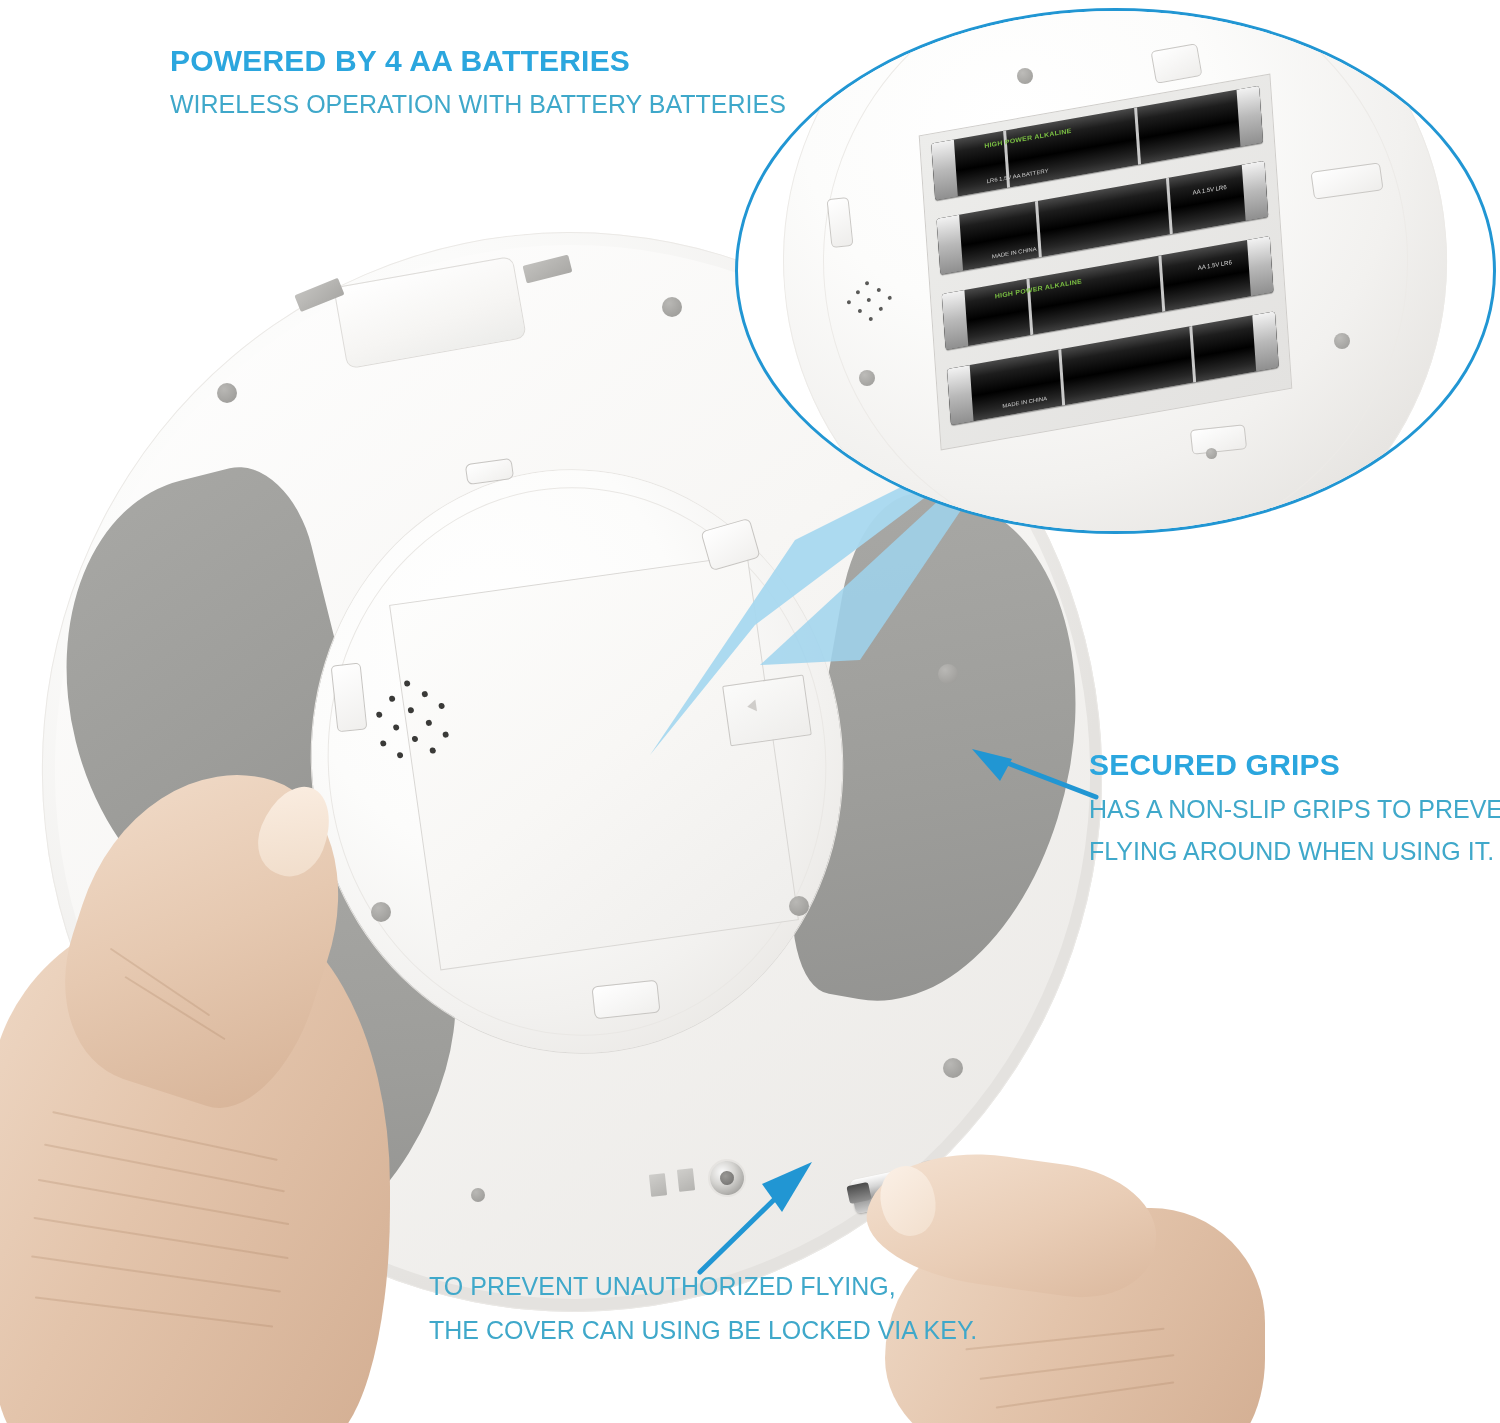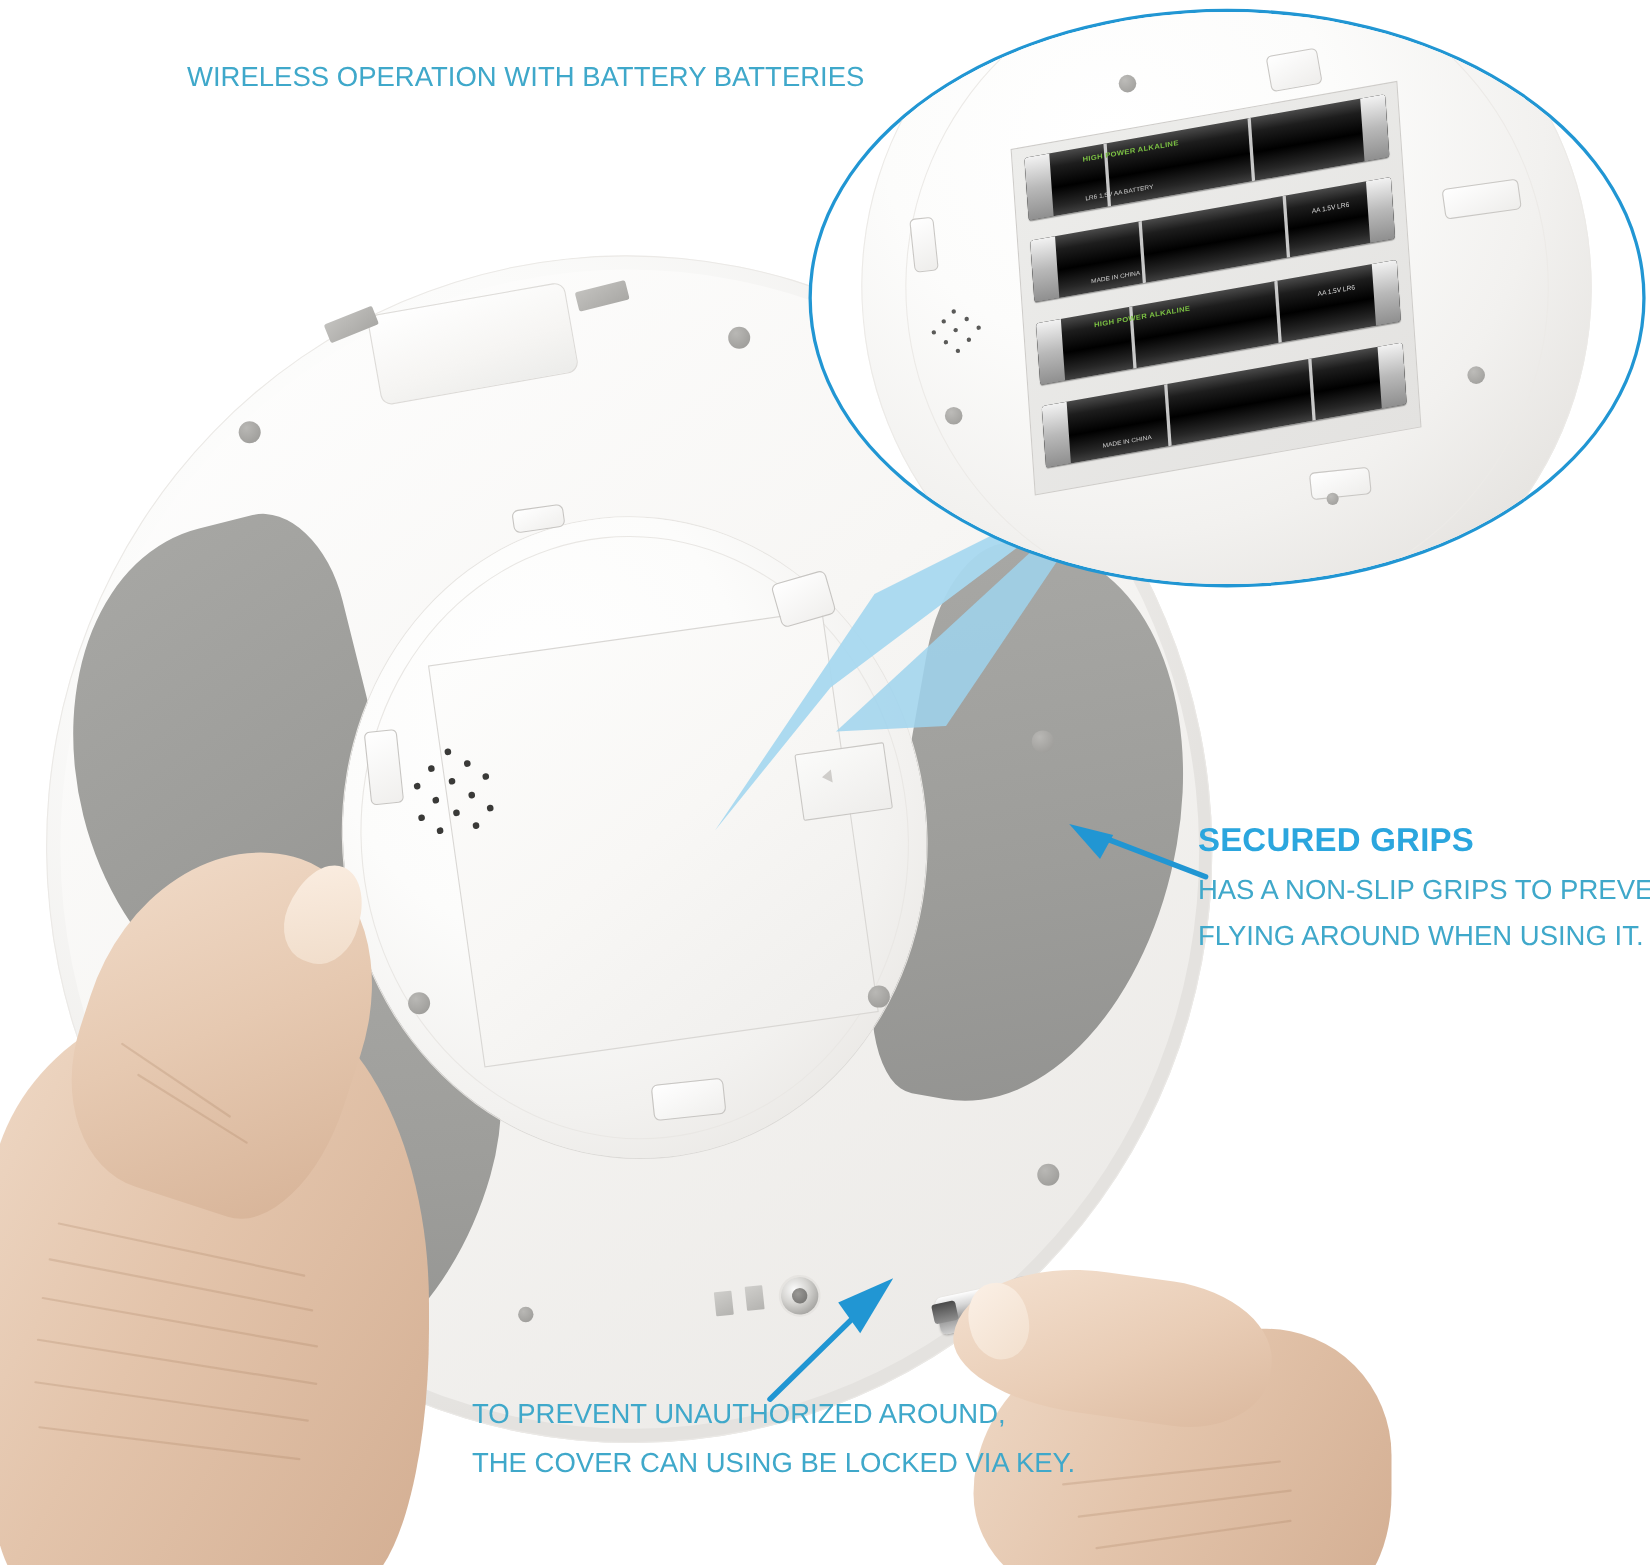--- a/index.html
+++ b/index.html
@@ -563,25 +563,26 @@
   <line x1="136" y1="62" x2="42" y2="26" stroke="#2196D3" stroke-width="5" stroke-linecap="round"></line>
   <polygon points="12,14 52,24 40,46" fill="#2196D3"></polygon>
 </svg>
 
 <svg class="abs" id="arrow-lock" viewBox="0 0 130 130">
   <line x1="10" y1="122" x2="96" y2="38" stroke="#2196D3" stroke-width="5" stroke-linecap="round"></line>
   <polygon points="122,12 92,62 72,34" fill="#2196D3"></polygon>
 </svg>
 
 <div class="abs" id="block-batteries">
+  <div class="callout-title">POWERED BY 4 AA BATTERIES</div>
   <div class="callout-line">WIRELESS OPERATION WITH BATTERY BATTERIES</div>
 </div>
 
 <div class="abs" id="block-grips">
   <div class="callout-title">SECURED GRIPS</div>
   <div class="callout-line">HAS A NON-SLIP GRIPS TO PREVENT</div>
   <div class="callout-line" style="margin-top:0">FLYING AROUND WHEN USING IT.</div>
 </div>
 
 <div class="abs" id="block-lock">
-  <div class="callout-line">TO PREVENT UNAUTHORIZED AROUND,</div>
+  <div class="callout-line">TO PREVENT UNAUTHORIZED FLYING,</div>
   <div class="callout-line" style="margin-top:0">THE COVER CAN USING BE LOCKED VIA KEY.</div>
 </div>
 
 </body></html>

